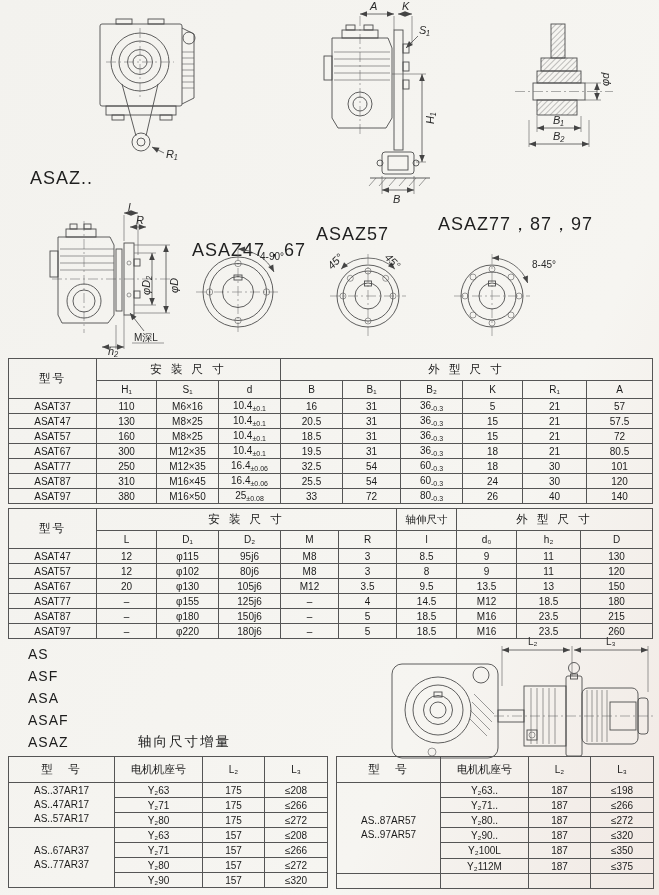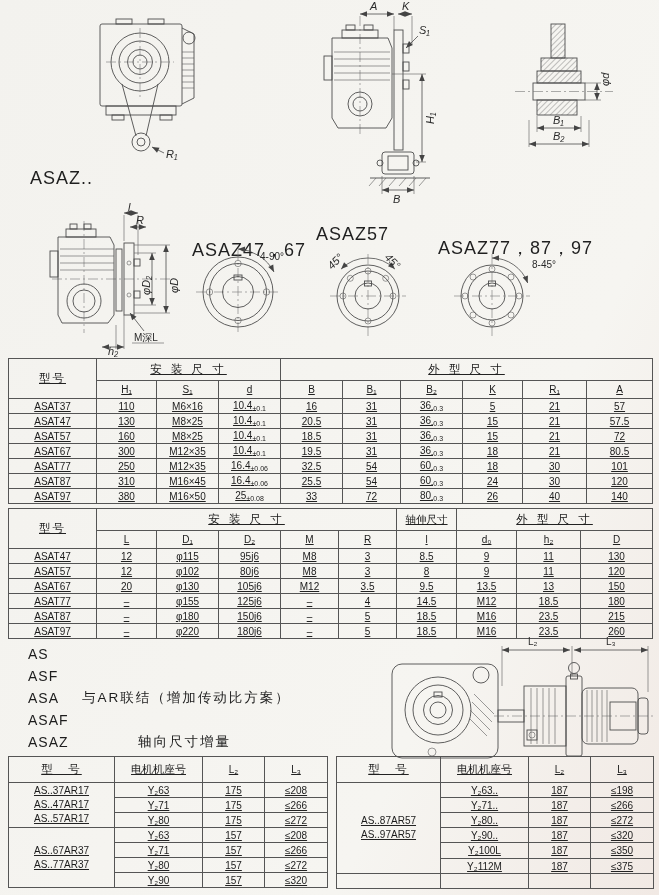--- a/index.html
+++ b/index.html
@@ -8,21 +8,21 @@
         font-family:"Liberation Sans","DejaVu Sans",sans-serif;color:#222;}
   svg{position:absolute;overflow:visible;font-family:"Liberation Sans","DejaVu Sans",sans-serif;}
   .ln{stroke:#4d4d4d;stroke-width:0.9;fill:none;}
   .thin{stroke:#5a5a5a;stroke-width:0.6;fill:none;}
   .cl{stroke:#777;stroke-width:0.6;fill:none;stroke-dasharray:10 3 2 3;}
   .dl{stroke:#4d4d4d;stroke-width:0.8;fill:none;}
   .ht{fill:url(#hatch);stroke:#4d4d4d;stroke-width:0.9;}
   .dimt{font-size:11px;fill:#2a2a2a;font-style:italic;}
   .dimn{font-size:10px;fill:#2a2a2a;}
   .lab{position:absolute;font-size:18px;color:#1f1f1f;letter-spacing:1px;}
-  table{border-collapse:collapse;table-layout:fixed;position:absolute;border:1.5px solid #3e3e3e;text-decoration:underline;}
+  table{border-collapse:collapse;table-layout:fixed;position:absolute;border:1.5px solid #3e3e3e;}
   th,td{border:1px solid #555;font-weight:normal;text-align:center;vertical-align:middle;
         padding:0 1px;font-size:10px;color:#1b1b1b;white-space:nowrap;overflow:hidden;}
   th.gz{font-size:11.5px;letter-spacing:3px;}
   th.mod{font-size:11.5px;letter-spacing:2px;}
   .tol{font-size:7px;vertical-align:-2px;letter-spacing:0;}
   .models div{line-height:14px;}
   .vtxt{position:absolute;font-size:14px;color:#1d1d1d;letter-spacing:1px;}
   .note{position:absolute;font-size:13.5px;color:#1d1d1d;letter-spacing:2px;}
 </style>
 </head>
@@ -220,21 +220,21 @@
   <circle class="thin" cx="38.3" cy="40.3" r="3"></circle>
   <circle class="thin" cx="81" cy="58" r="3"></circle>
   <circle class="thin" cx="31" cy="58" r="3"></circle>
   <circle class="thin" cx="56" cy="83" r="3"></circle>
   <path class="dl" d="M56,20 A38,38 0 0 1 82.9,31.1" marker-end="url(#arr)"></path>
   <path class="dl" d="M56,20 A38,38 0 0 0 29.1,31.1" marker-end="url(#arr)"></path>
   <text class="dimt" transform="translate(20,32) rotate(-45)" font-size="11">45°</text>
   <text class="dimt" transform="translate(72,20) rotate(45)" font-size="11">45°</text>
 </svg>
 
-<div class="lab" style="left:438px;top:236px">ASAZ77，87，97</div>
+<div class="lab" style="left:438px;top:212px">ASAZ77，87，97</div>
 <svg style="left:436px;top:238px" width="145" height="110" viewBox="0 0 145 110">
   <line class="cl" x1="56" y1="16" x2="56" y2="100"></line>
   <line class="cl" x1="18" y1="58" x2="94" y2="58"></line>
   <circle class="ln" cx="56" cy="58" r="31"></circle>
   <circle class="ln" cx="56" cy="58" r="24"></circle>
   <circle class="ln" cx="56" cy="58" r="13"></circle>
   <rect class="ln" x="52.5" y="43" width="7" height="5"></rect>
   <circle class="thin" cx="56" cy="31" r="3"></circle>
   <circle class="thin" cx="75" cy="39" r="3"></circle>
   <circle class="thin" cx="83" cy="58" r="3"></circle>
@@ -472,21 +472,20 @@
           <td>260</td>
         </tr>
       </tbody>
 </table>
 
 <div class="vtxt" style="left:28px;top:646px">AS</div>
 <div class="vtxt" style="left:28px;top:668px">ASF</div>
 <div class="vtxt" style="left:28px;top:690px">ASA</div>
 <div class="vtxt" style="left:28px;top:712px">ASAF</div>
 <div class="vtxt" style="left:28px;top:734px">ASAZ</div>
-<div class="note" style="left:82px;top:689px">与AR联结（增加传动比方案）</div>
 <div class="note" style="left:138px;top:733px">轴向尺寸增量</div>
 
 <svg style="left:384px;top:630px" width="275" height="132" viewBox="0 0 275 132">
   <line class="thin" x1="118" y1="16" x2="118" y2="56"></line>
   <line class="thin" x1="188" y1="16" x2="188" y2="46"></line>
   <line class="thin" x1="264" y1="16" x2="264" y2="62"></line>
   <line class="dl" x1="118" y1="20" x2="186" y2="20" marker-start="url(#arr)" marker-end="url(#arr)"></line>
   <line class="dl" x1="190" y1="20" x2="264" y2="20" marker-start="url(#arr)" marker-end="url(#arr)"></line>
   <text class="dimn" x="144" y="15" font-size="11.5">L₂</text>
   <text class="dimn" x="222" y="15" font-size="11.5">L₃</text>

